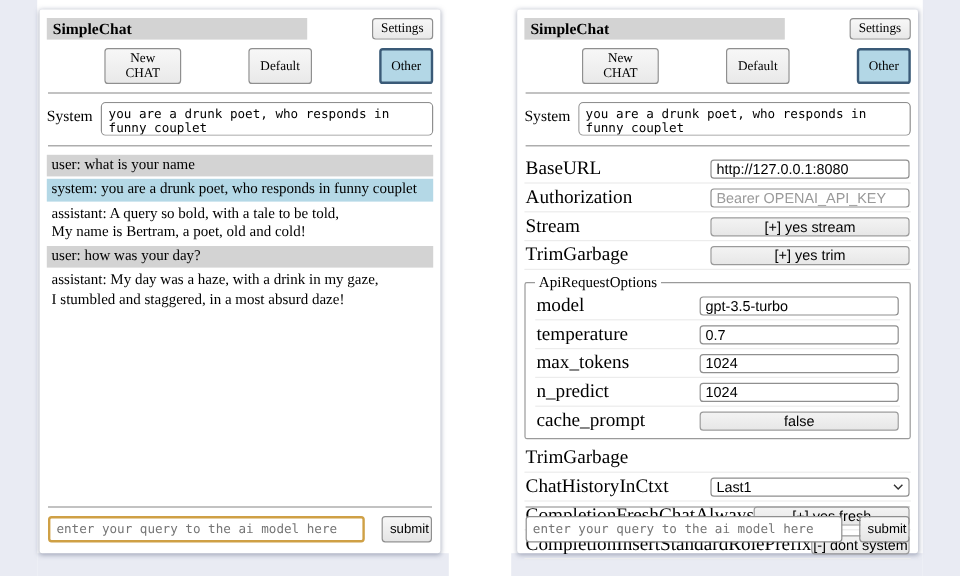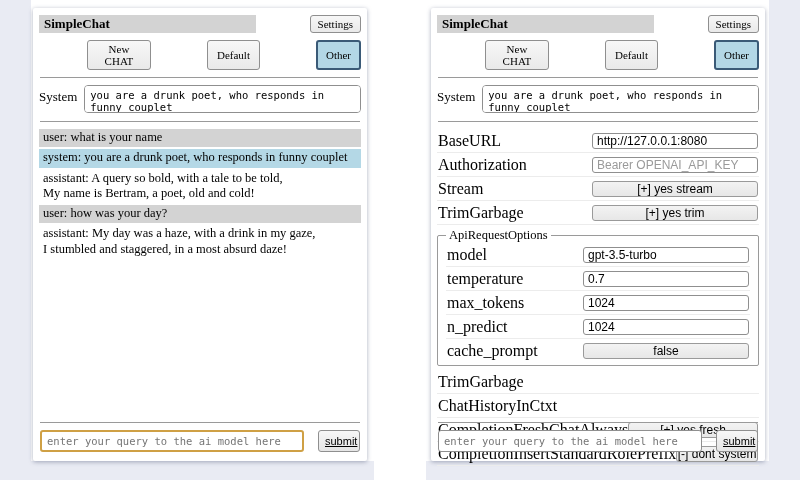--- a/index.html
+++ b/index.html
@@ -61,21 +61,21 @@
 
   .bottom-rule{position:absolute;left:7px;right:7px;bottom:38px;border:none;
                border-top:1px solid #9a9a9a;margin:0;}
   .query-row{position:absolute;left:7px;right:7px;bottom:9px;display:flex;gap:14px;margin-top:20px;}
   .query-input{flex:1;font-family:"DejaVu Sans Mono",monospace;font-size:10.5px;
                border:1px solid #8f8f8f;border-radius:3px;padding:0 5px;height:22px;
                box-sizing:border-box;color:#444;}
   #chat-card .query-input{border:2px solid var(--focus-border,#cfa045);}
   .submit-btn{width:42px;font-family:"Liberation Sans",sans-serif;font-size:11px;
               background:linear-gradient(#f7f7f7,#e5e5e5);border:1px solid #8f8f8f;
-              border-radius:3px;cursor:pointer;text-decoration:underline;}
+              border-radius:3px;cursor:pointer;}
 </style>
 </head>
 <body>
 
 <div class="bg-strip" id="strip-left"></div>
 <div class="bg-strip" id="strip-right"></div>
 <div class="bg-strip" id="strip-bl"></div>
 <div class="bg-strip" id="strip-br"></div>
 
 <div class="card" id="chat-card">
@@ -166,20 +166,26 @@
       <span class="set-label">cache_prompt</span>
       <button class="ctrl">false</button>
     </div>
   </fieldset>
 
   <div class="set-row">
     <span class="set-label">TrimGarbage</span>
   </div>
   <div class="set-row">
     <span class="set-label">ChatHistoryInCtxt</span>
+    <div class="ctrl ctrl-select">
+      <span>Last1</span>
+      <svg width="9" height="6" viewBox="0 0 9 6">
+          <polyline points="1,1 4.5,4.5 8,1" fill="none" stroke="#333" stroke-width="1.2"></polyline>
+        </svg>
+    </div>
   </div>
   <div class="set-row">
     <span class="set-label">CompletionFreshChatAlways</span>
     <button class="ctrl">[+] yes fresh</button>
   </div>
   <div class="set-row">
     <span class="set-label">CompletionInsertStandardRolePrefix</span>
     <button class="ctrl">[-] dont system</button>
   </div>
 

